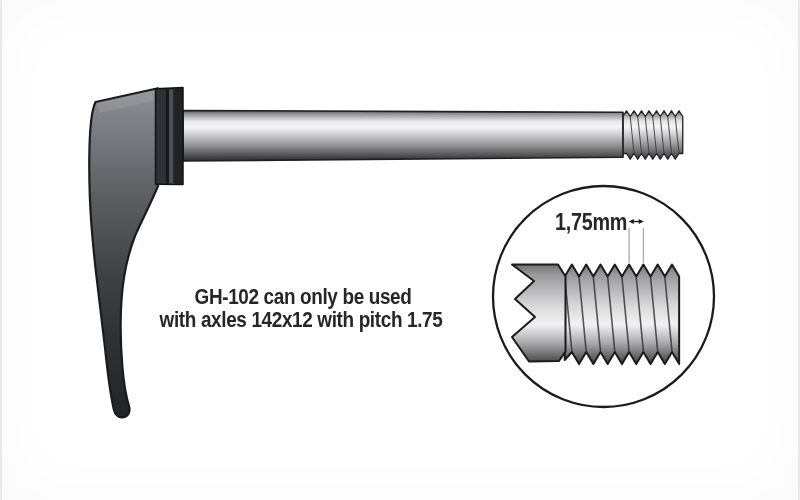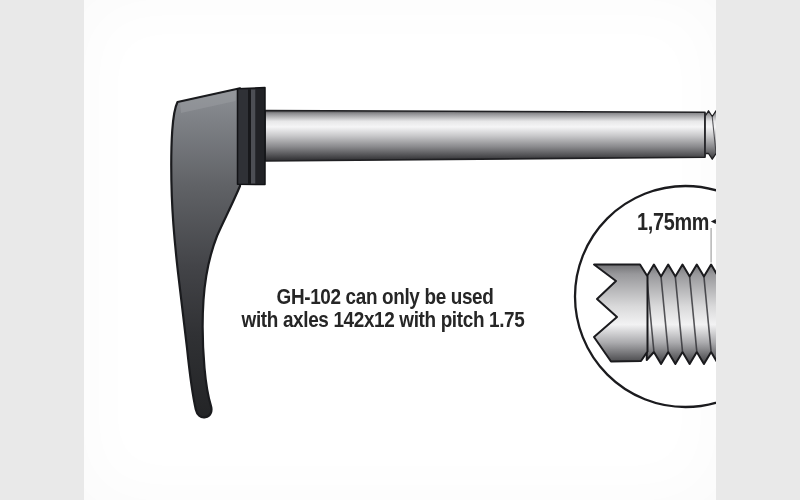--- a/index.html
+++ b/index.html
@@ -1,18 +1,18 @@
 <!DOCTYPE html>
 <html style="--background: #ffffff; --outline: #1b1b1e; --text: #262626; --metal-light: #f5f5f6; --metal-mid: #8e8e91; --metal-dark: #2c2c2f; --lever-light: #8e9196; --lever-dark: #232426; --band: #232428; --band-stripe: #4c4e54; --leader-line: #a8a8a8;"><head>
 <meta charset="utf-8">
 <style>
   html,body{margin:0;padding:0;background:#e9e9e9;}
   .page{
     position:relative;
-    width:632px;height:500px;
+    width:796px;height:500px;
     margin:0 auto;
     background:var(--background,#ffffff);
     box-shadow:inset 0 0 70px rgba(0,0,0,0.025);
     overflow:hidden;
     font-family:"Liberation Sans",sans-serif;
   }
   .page svg{position:absolute;left:0;top:0;display:block;}
   .note{
     font-family:"Liberation Sans",sans-serif;
     font-weight:bold;

